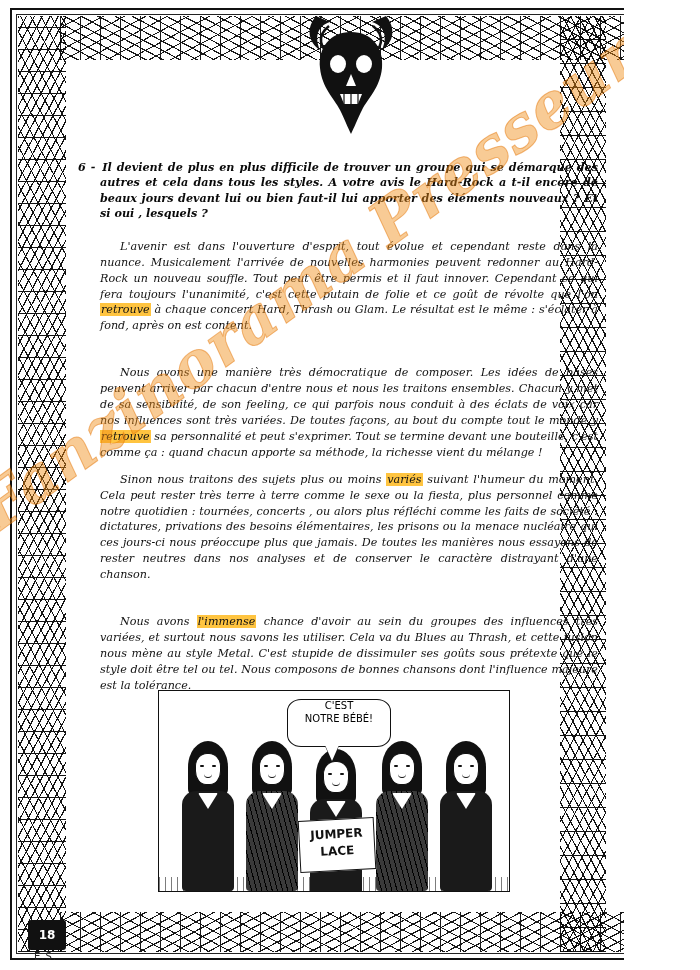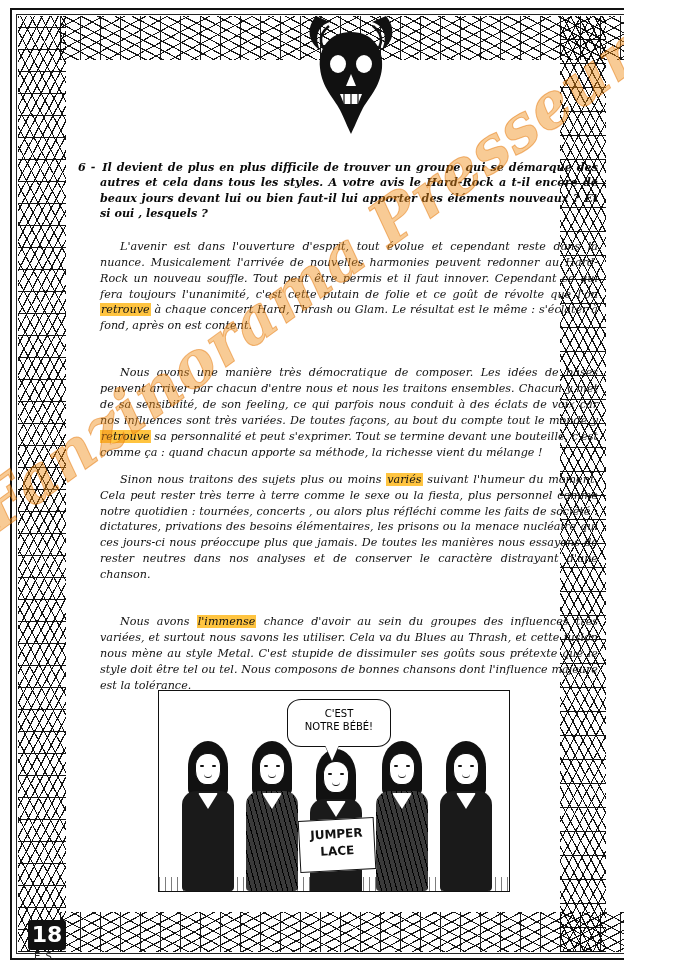--- a/index.html
+++ b/index.html
@@ -180,21 +180,21 @@
     top: 8px;
     width: 104px;
     height: 48px;
     border: 1.5px solid #111;
     border-radius: 14px/12px;
     background: #fff;
     text-align: center;
     font-family: "DejaVu Sans", sans-serif;
     font-size: 10px;
     line-height: 1.25;
-    padding-top: 8px;
+    padding-top: 0;
     box-sizing: border-box;
     z-index: 4;
   }
   .bubble-tail {
     position: absolute;
     left: 166px;
     top: 54px;
     width: 0; height: 0;
     border-left: 7px solid transparent;
     border-right: 7px solid transparent;
@@ -308,21 +308,21 @@
   .pagenum {
     position: absolute;
     left: 28px;
     bottom: 20px;
     width: 38px;
     height: 30px;
     background: #111;
     color: #fff;
     font-family: "DejaVu Sans", sans-serif;
     font-weight: bold;
-    font-size: 22px;
+    font-size: 12px;
     line-height: 30px;
     text-align: center;
     border-radius: 3px;
   }
   .pagesig {
     position: absolute;
     left: 34px;
     bottom: 8px;
     font-family: "DejaVu Sans", sans-serif;
     font-size: 10px;

